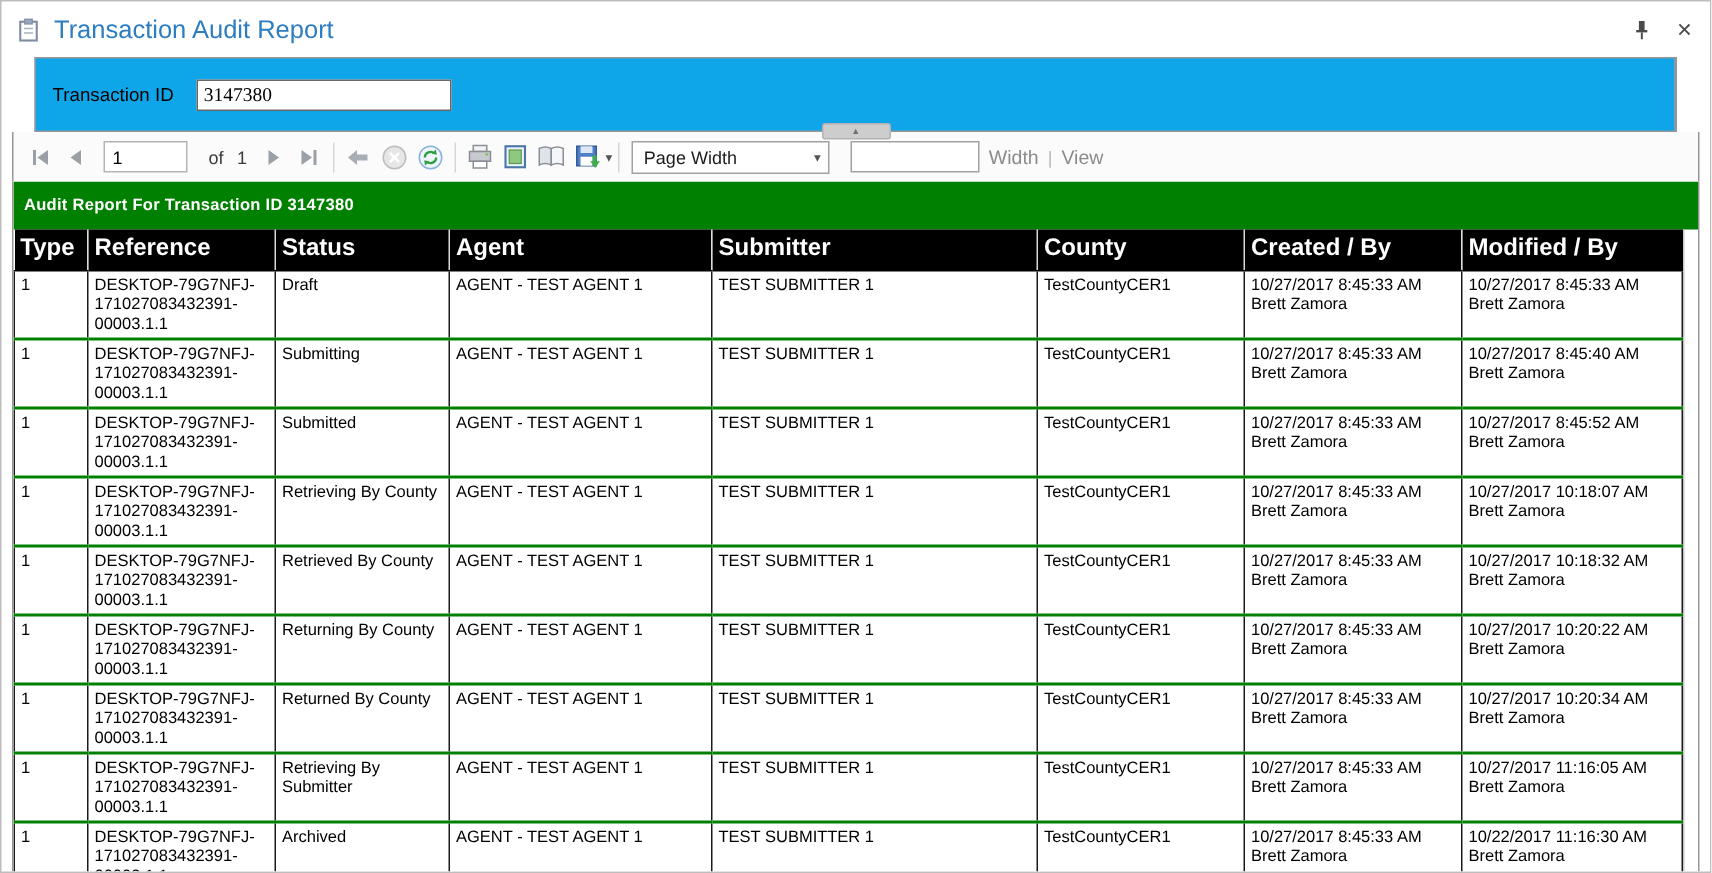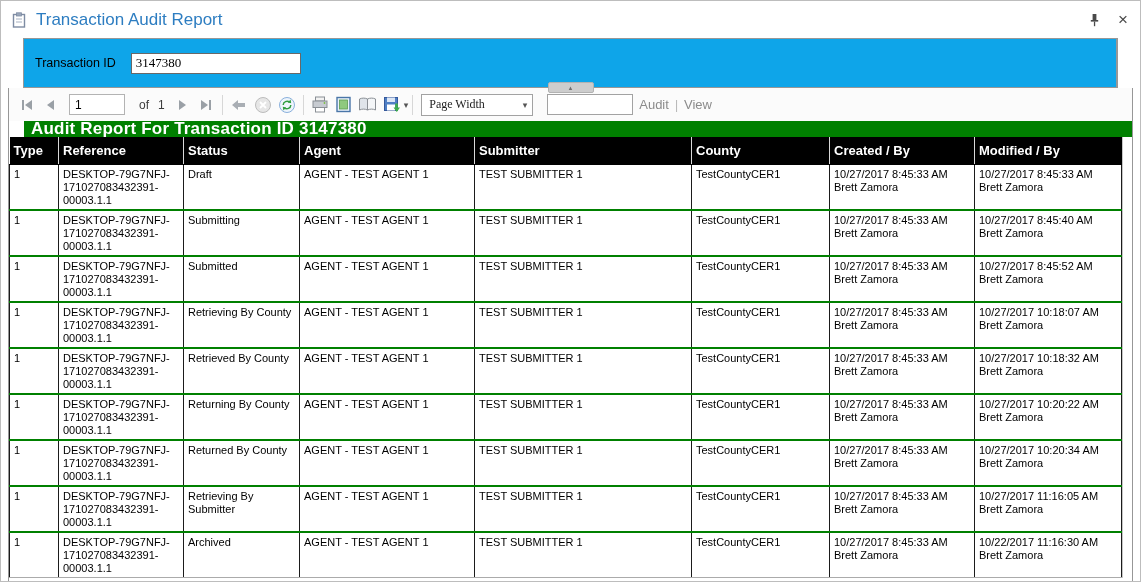--- a/index.html
+++ b/index.html
@@ -52,49 +52,48 @@
     font-size:6px; color:#6f6f6f; cursor:pointer; line-height:1;
   }
   .tb-btn { width:24px; height:24px; display:flex; align-items:center; justify-content:center; cursor:pointer; flex:0 0 auto; }
   .tb-sep { width:1px; height:20px; background:#d7d7d7; margin:0 4px; flex:0 0 1px; }
   .page-input {
     width:56px; height:21px; border:1px solid #b3b3b3; font-size:12px;
     padding:1px 5px; margin:0 6px; font-family:"Liberation Sans", sans-serif;
   }
   .of-label { font-size:12px; color:#3c3c3c; margin:0 5px 0 8px; display:flex; gap:9px; }
   .zoom-select {
-    width:112px; height:22px; border:1px solid #a2a2a2; background:#fff;
+    width:132px; height:22px; border:1px solid #a2a2a2; background:#fff;
     font-size:12px; color:#1c1c1c; display:flex; align-items:center;
-    justify-content:space-between; padding:0 5px 0 7px; margin-left:4px; cursor:pointer;font-family:Liberation Serif, serif;
+    justify-content:space-between; padding:0 5px 0 7px; margin-left:4px; cursor:pointer;
   }
   .caret { font-size:9px; color:#555; }
   .find-input {
     width:86px; height:21px; border:1px solid #a2a2a2; font-size:12px;
     margin-left:14px; padding:1px 4px; font-family:"Liberation Sans", sans-serif;
   }
   .find-link, .next-link { color:#8b8b8b; font-size:13px; margin:0 6px; cursor:pointer; }
   .link-sep { color:#b5b5b5; font-size:12px; }
 
   
   .report {
     margin:0 7px; flex:1 1 auto;
     border-left:1px solid #979797; border-right:1px solid #979797;
     background:#fff; overflow:hidden; position:relative;
   }
   .report-title {
-    height:16px; background:#008000; color:#fff; font-weight:bold;
-    font-size:17px; display:flex; align-items:center; padding-left:7px;
+    height:32px; background:#008000; color:#fff; font-weight:bold;
+    font-size:11px; display:flex; align-items:center; padding-left:7px;
     letter-spacing:0.2px;
-    margin-left:15px;
   }
   .report-page { width:1114px; border-right:1px solid #c6c6c6; min-height:430px; }
 
   table.audit { border-collapse:collapse; table-layout:fixed; width:1112px; }
   table.audit th {
-    background:#000; color:#fff; text-align:left; font-size:13px;
+    background:#000; color:#fff; text-align:left; font-size:16px;
     height:27px; padding:2px 4px; font-weight:bold; vertical-align:middle;
     border-bottom:1px solid #000;
   }
   table.audit th + th { border-left:1px solid #d9d9d9; }
   table.audit td {
     border-left:1px solid #1b1b1b; border-right:1px solid #1b1b1b;
     border-bottom:2px solid #008000;
     vertical-align:top; padding:3px 4px 2px 4px;
     font-size:11px; line-height:13px; color:#000;
     overflow-wrap:break-word;
@@ -228,21 +227,21 @@
     <span class="caret">▾</span>
 
     <span class="tb-sep"></span>
 
     <span class="zoom-select">
       <span>Page Width</span>
       <span class="caret">▾</span>
     </span>
 
     <input class="find-input" type="text" value="" style="">
-    <span class="find-link">Audit</span>
+    <span class="find-link">Width</span>
     <span class="link-sep">|</span>
     <span class="next-link">View</span>
   </div>
 
   <div class="report">
     <div class="report-title">Audit Report For Transaction ID 3147380</div>
     <div class="report-page">
       <table class="audit">
         <colgroup>
             <col style="width: 49px;">

